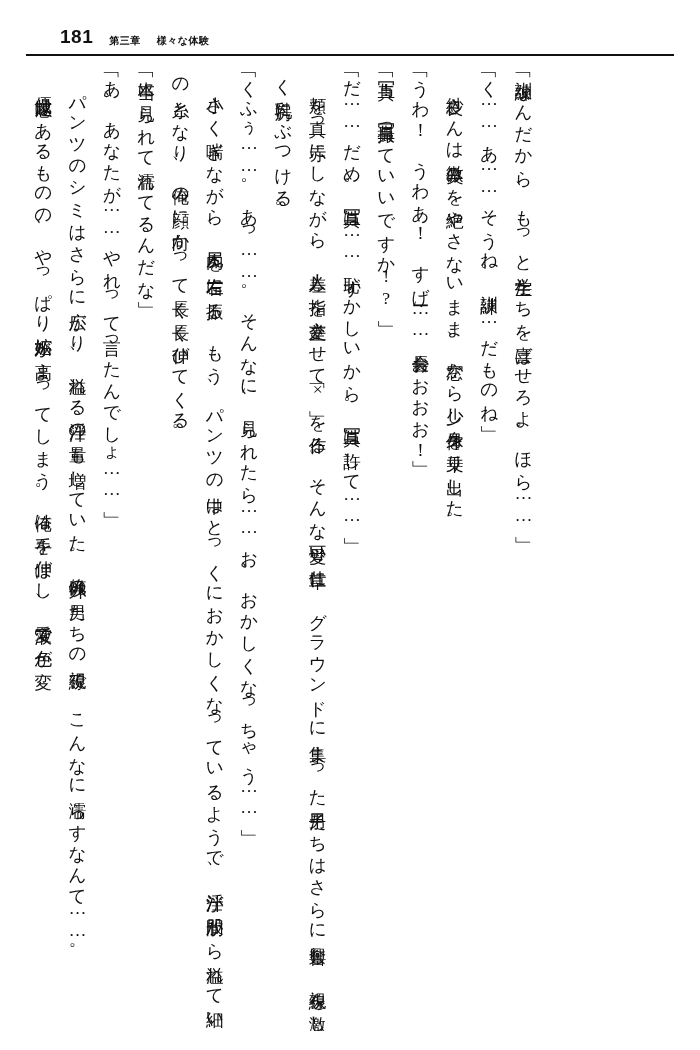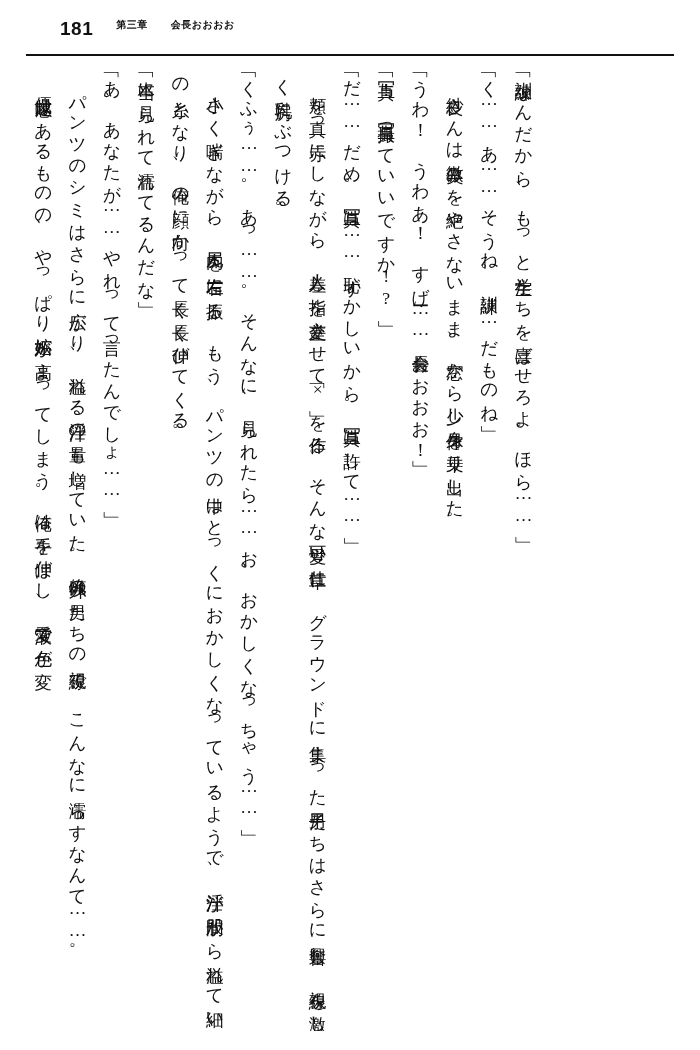--- a/index.html
+++ b/index.html
@@ -19,22 +19,22 @@
     position: relative;
     width: 700px;
     height: 1050px;
     box-sizing: border-box;
     padding: 18px 26px 10px 26px;
     background: #ffffff;
   }
   
   .header {
     display: flex;
-    align-items: flex-start;
-    gap: 23px;
+    align-items: flex-end;
+    gap: 16px;
     padding-left: 34px;
     height: 30px;
   }
   .page-number {
     font-size: 19px;
     font-weight: bold;
     letter-spacing: 0.5px;
     font-family: "Liberation Sans", sans-serif;
   }
   .chapter-title {
@@ -79,21 +79,21 @@
   }
 </style>
 </head>
 <body>
 
 <div class="page">
 
   <div class="header">
     <span class="page-number">181</span>
     <span class="chapter-title">第三章</span>
-    <span class="chapter-title">会長おおおお</span>
+    <span class="chapter-title">様々な体験</span>
   </div>
 
   <div class="rule"></div>
 
   <div class="body-area">
     <div class="vtext">
       <p>「訓練なんだから、もっと学生たちを喜ばせろよ。ほら……」</p>
       <p>「く……あ……そうね。訓練……だものね」</p>
       <p class="ind">紗良さんは微笑みを絶やさないまま、窓から少し身体を乗り出した。</p>
       <p>「うわ！　うわあ！　すげー……会長おおおお！」</p>

